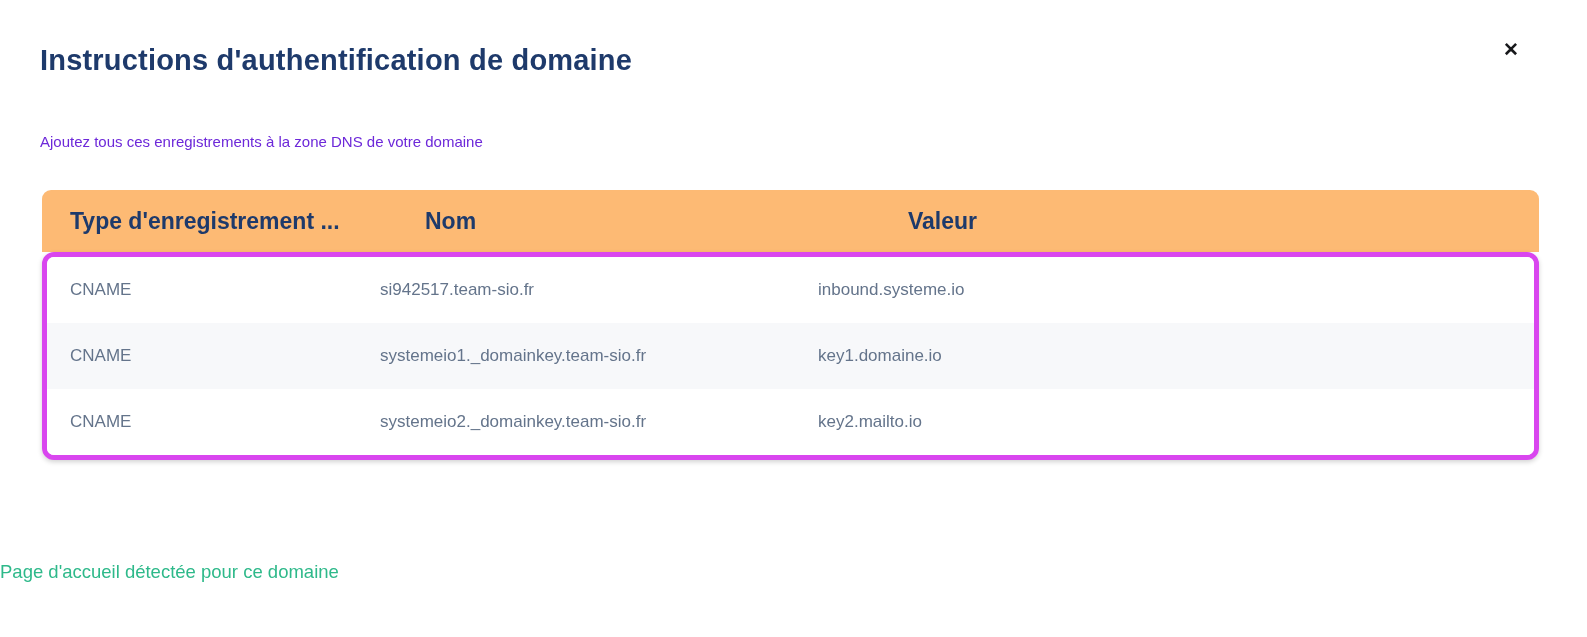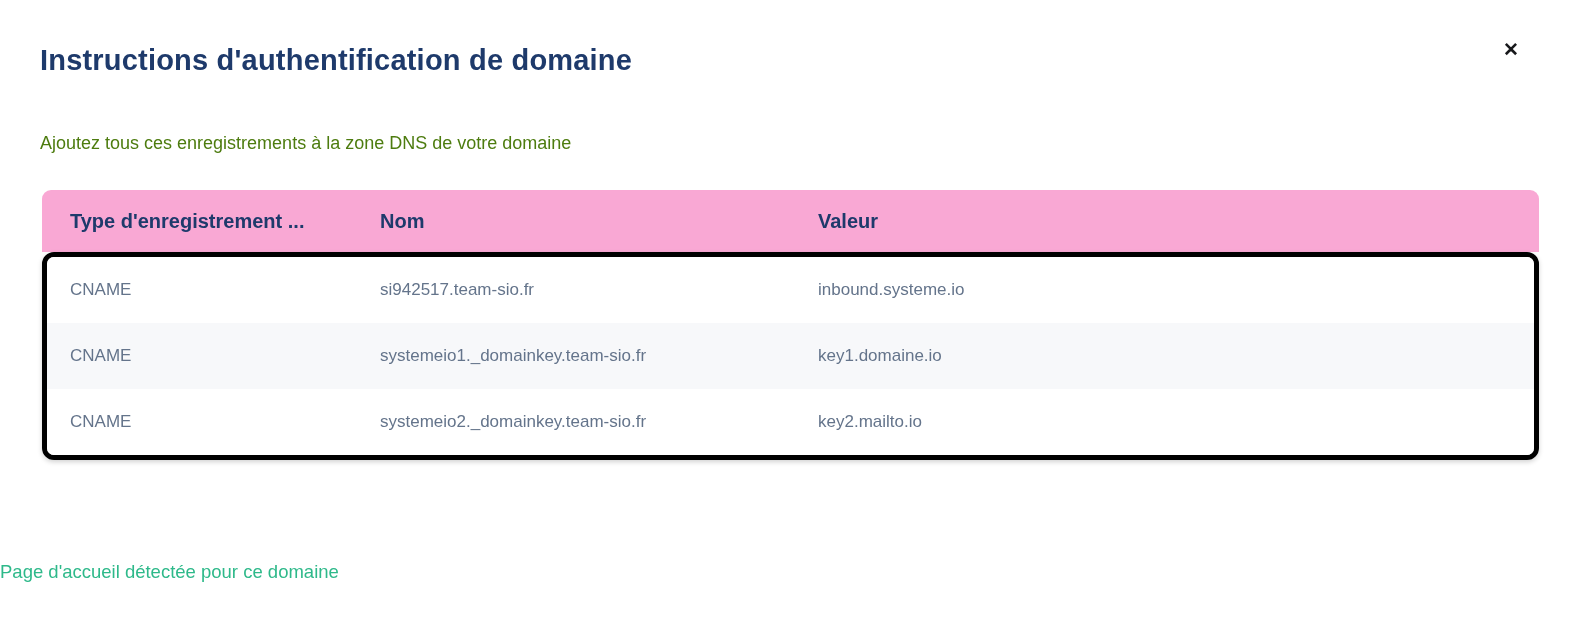--- a/index.html
+++ b/index.html
@@ -21,40 +21,40 @@
   }
 
   .title {
     position: absolute; left: 40px; top: 44px;
     font-size: 29px; font-weight: 700; color: #1e3a6b;
     letter-spacing: 0.2px;
     text-align: right;
   }
   .subtitle {
     position: absolute; left: 40px; top: 133px;
-    font-size: 18px; color: #4d7c0f; font-weight: 400;
+    font-size: 15px; color: #6d28d9; font-weight: 400;
   }
 
   .dns-table {
     position: absolute; left: 42px; top: 190px; width: 1497px;
   }
   .grid-row {
     display: grid;
     grid-template-columns: 310px 438px 1fr;
     align-items: center;
     padding-left: 28px;
   }
   .table-header {
     height: 62px;
-    background: #f9a8d4;
+    background: #fdba74;
     border-radius: 9px 9px 0 0;
-    font-size: 20px; font-weight: 700; color: #1e3a6b;
+    font-size: 23px; font-weight: 700; color: #1e3a6b; gap: 45px;
   }
   .table-body {
-    border: 5px solid #000000;
+    border: 5px solid #d946ef;
     border-radius: 12px;
     overflow: hidden;
     background: #ffffff;
     box-shadow: 0 2px 5px rgba(0,0,0,0.18);
   }
   .table-body .grid-row {
     height: 66px;
     font-size: 17px; color: #64748b;
     padding-left: 23px;
   }

